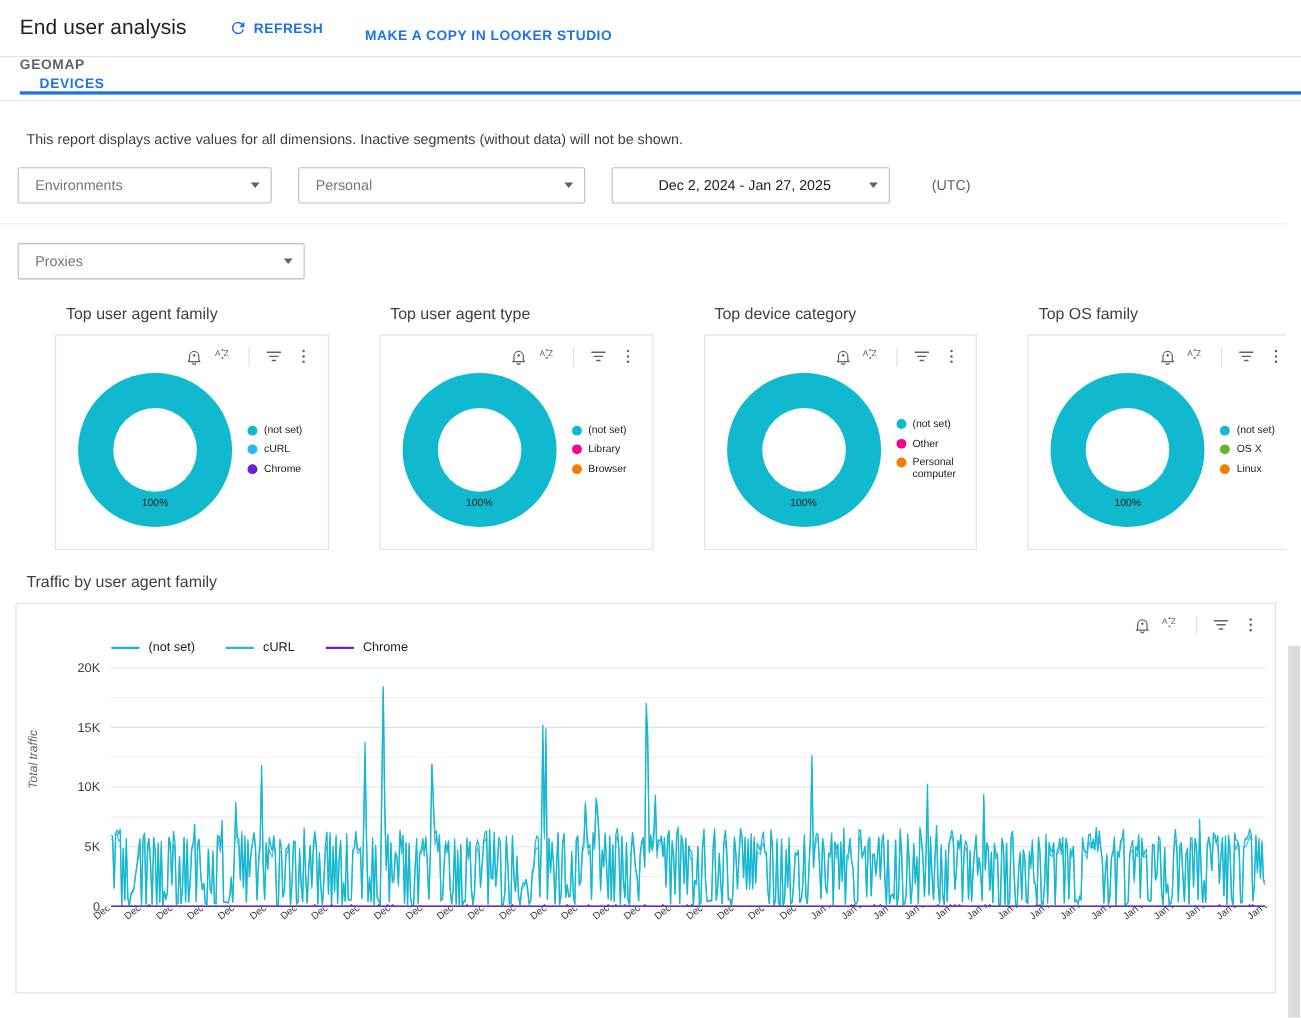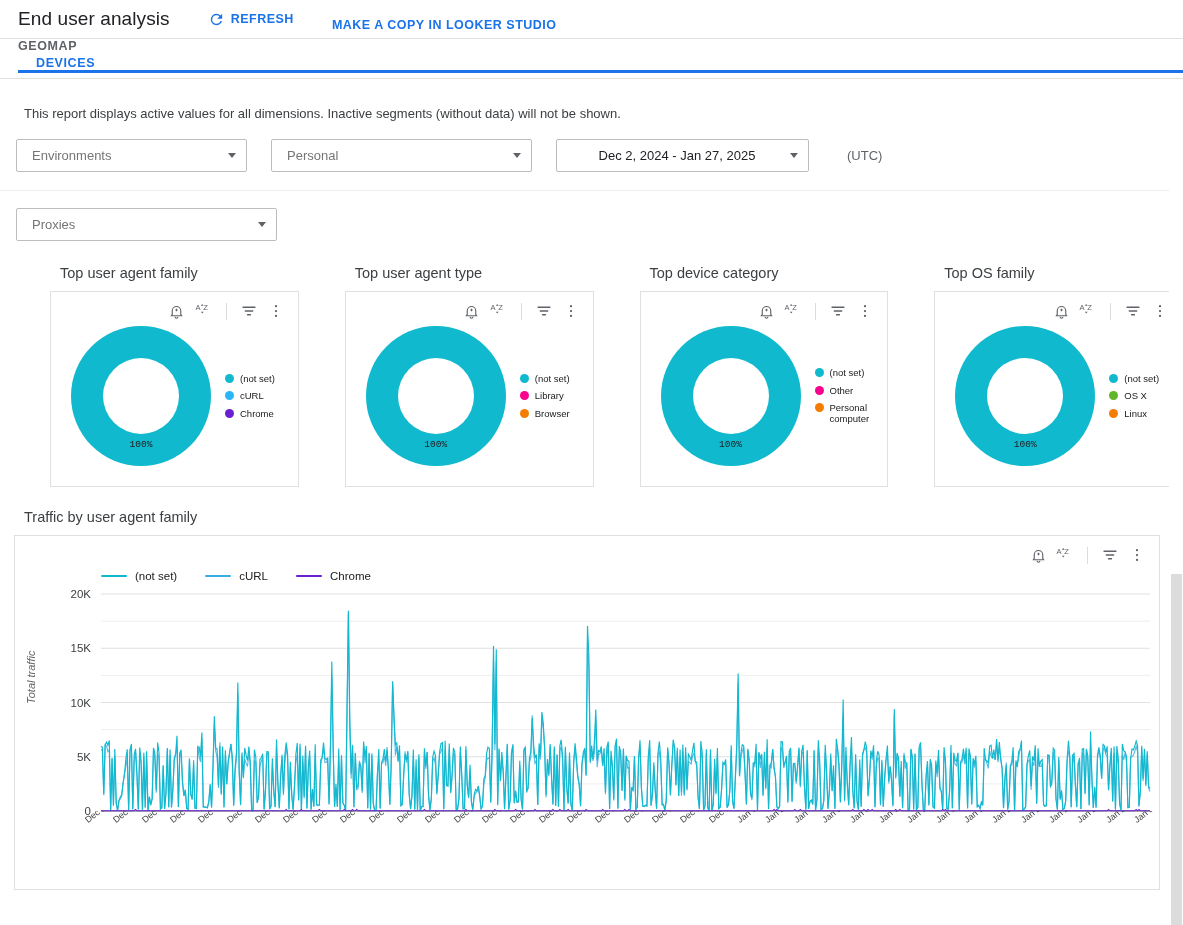--- a/index.html
+++ b/index.html
@@ -6,21 +6,21 @@
   html, body {
     margin: 0; padding: 0;
     width: 1183px; height: 925px;
     background: #ffffff;
     font-family: "Liberation Sans", sans-serif;
     overflow: hidden;
   }
 
   
   .app-header {
-    height: 39px;
+    height: 52px;
     display: flex;
     align-items: center;
     padding: 0 0 0 18px;
     border-bottom: 1px solid #e0e0e0;
     background: #fff;
   }
   .app-title {
     font-size: 19px;
     color: #202124;
     font-weight: 400;
@@ -155,21 +155,21 @@
     background: #dadce0;
     margin: 0 7px;
   }
 
   .donut-body {
     display: flex;
     align-items: center;
     height: 100%;
     padding-top: 14px;
   }
-  .donut-holder { position: relative; width: 180px; height: 168px; flex:none;font-family:Liberation Mono, monospace; }
+  .donut-holder { position: relative; width: 180px; height: 168px; flex:none; }
   .donut-pct {
     position: absolute;
     left: 0; right: 0;
     bottom: 30px;
     text-align: center;
     font-size: 9.5px;
     color: #202124;
   }
   .legend-col {
     display: flex;

